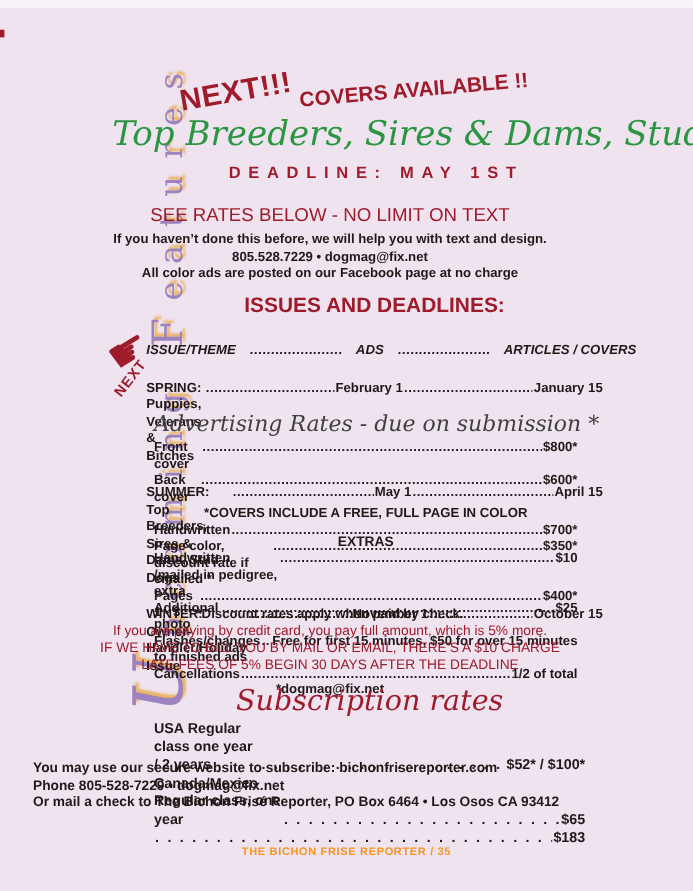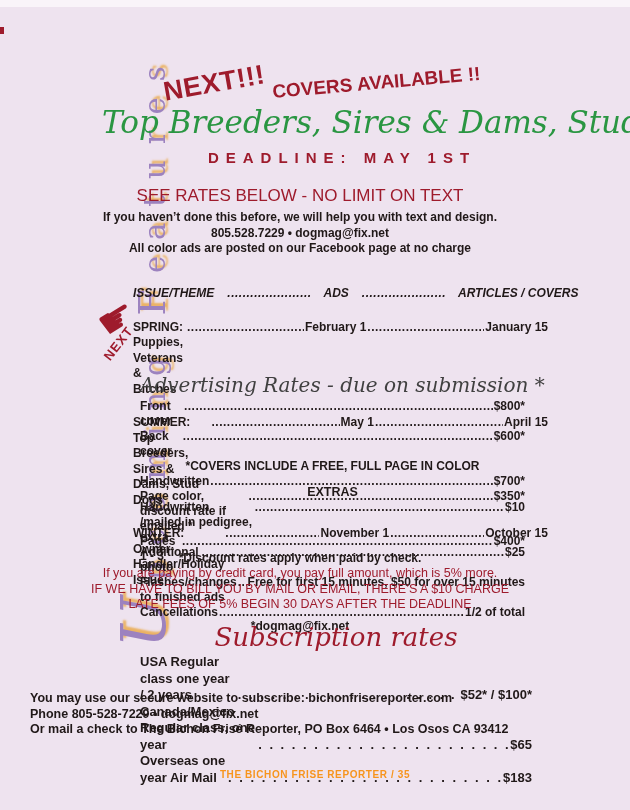--- a/index.html
+++ b/index.html
@@ -125,20 +125,21 @@
   <div class="deadline">DEADLINE: MAY 1ST</div>
 
   <div class="intro">
     <div class="t">SEE RATES BELOW - NO LIMIT ON TEXT</div>
     <div class="l">If you haven’t done this before, we will help you with text and design.</div>
     <div class="l">805.528.7229 • dogmag@fix.net</div>
     <div class="l">All color ads are posted on our Facebook page at no charge</div>
   </div>
 
   <div class="issues">
+    <div class="t">ISSUES AND DEADLINES:</div>
     <div class="irow ihead">
       <span>ISSUE/THEME</span>
       <span class="lead"></span>
       <span class="iads">ADS</span>
       <span class="lead"></span>
       <span class="iart">ARTICLES / COVERS</span>
     </div>
     <div class="irow">
       <span>SPRING: Puppies, Veterans &amp; Bitches</span>
       <span class="lead"></span>
@@ -230,21 +231,20 @@
       <span>USA Regular class one year / 2 years</span>
       <span class="lead"></span>
       <span class="rval">$52* / $100*</span>
     </div>
     <div class="rrow">
       <span>Canada/Mexico Regular class, one year</span>
       <span class="lead"></span>
       <span class="rval">$65</span>
     </div>
     <div class="rrow">
-      <span>Overseas one year Air Mail</span>
       <span class="lead"></span>
       <span class="rval">$183</span>
     </div>
   </div>
 
   <div class="sub-notes">
     <div class="l">You may use our secure website to subscribe: bichonfrisereporter.com</div>
     <div class="l">Phone 805-528-7229 • dogmag@fix.net</div>
     <div class="l">Or mail a check to The Bichon Frisé Reporter, PO Box 6464 • Los Osos CA 93412</div>
   </div>

